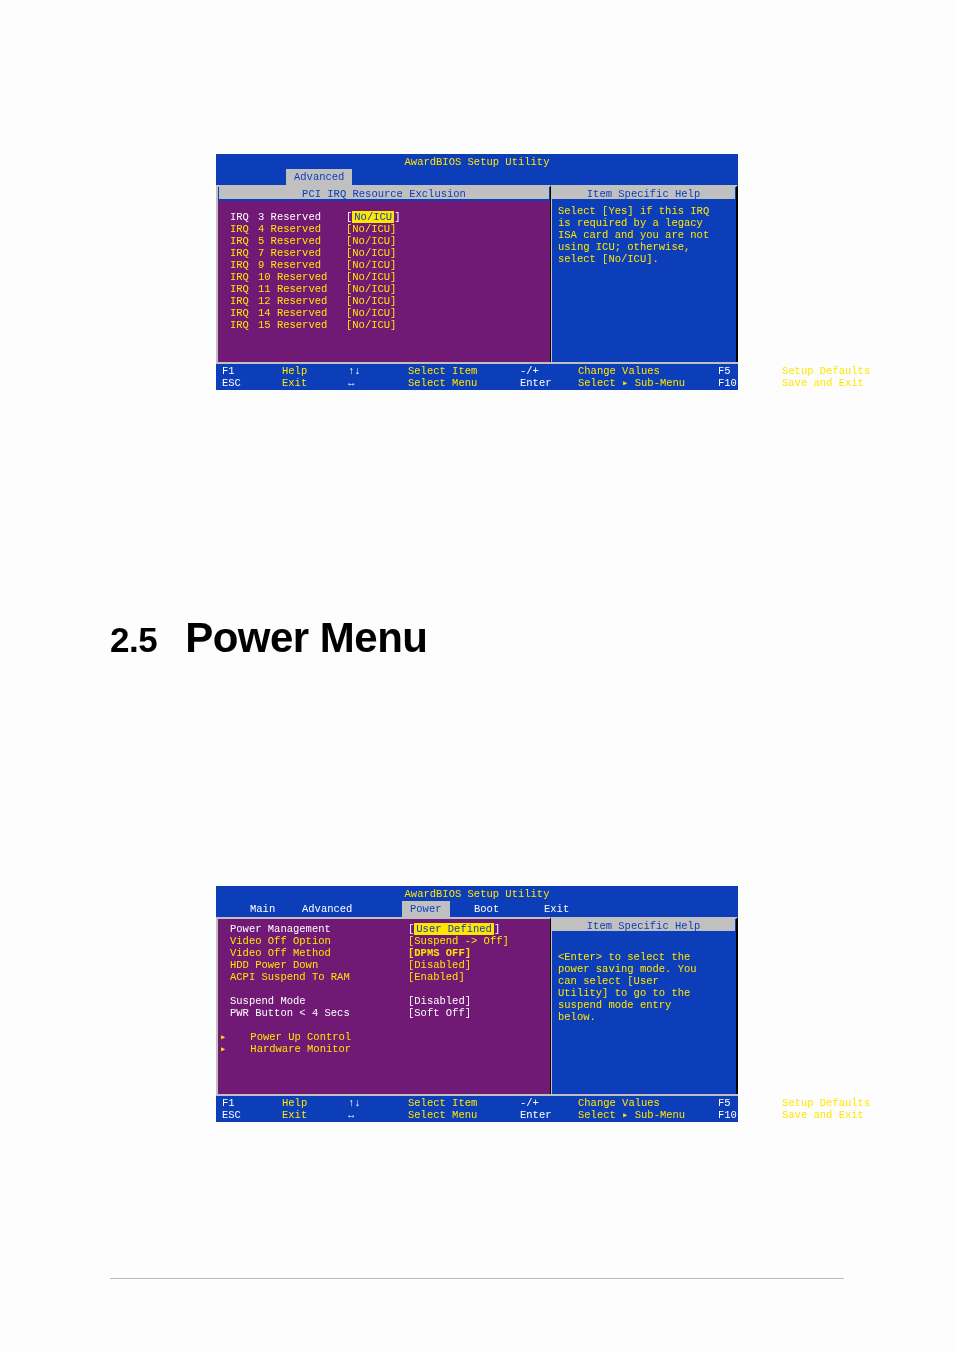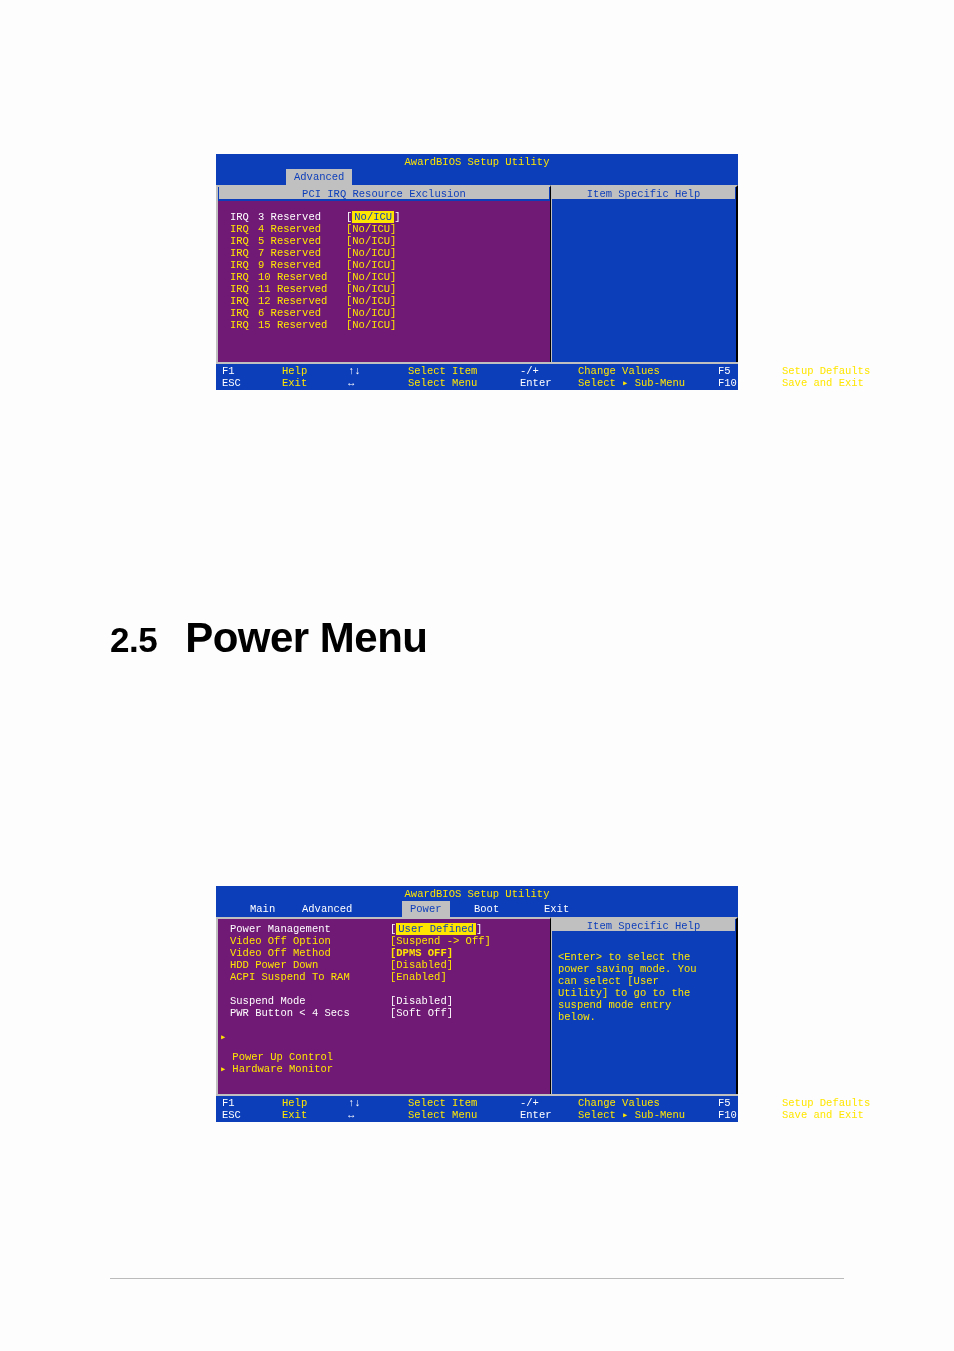--- a/index.html
+++ b/index.html
@@ -89,21 +89,21 @@
   .panel-body-left { padding: 10px 0 0 12px; }
 
   .irq-line { display: flex; }
   .irq-col1 { width: 28px; color: #ffe600; }
   .irq-col2 { width: 88px; color: #ffe600; }
   .irq-col3 { color: #ffe600; }
   .highlight-val { background: #ffe600; color: #0d3eba; padding: 0 2px; }
   .highlight-row .irq-col1, .highlight-row .irq-col2 { color: #fff; }
   .highlight-row .irq-col3 { color: #fff; }
 
-  .pwr-line { display: flex; }
+  .pwr-line { display: flex; gap: 18px; }
   .pwr-col1 { width: 160px; color: #ffe600; }
   .pwr-white { color: #fff; }
   .arrow { color: #ffe600; margin-right: 6px; }
 
   .gap-row { height: 2px; background: #c0c0c0; }
   .footer {
     background: #0d3eba;
     height: 26px;
     padding: 1px 4px 0 6px;
     color: #ffe600;
@@ -187,32 +187,39 @@
             <span class="irq-col2">11 Reserved</span>
             <span class="irq-col3">[No/ICU]</span>
           </div>
           <div class="irq-line">
             <span class="irq-col1">IRQ</span>
             <span class="irq-col2">12 Reserved</span>
             <span class="irq-col3">[No/ICU]</span>
           </div>
           <div class="irq-line">
             <span class="irq-col1">IRQ</span>
-            <span class="irq-col2">6 Reserved</span>
+            <span class="irq-col2">14 Reserved</span>
             <span class="irq-col3">[No/ICU]</span>
           </div>
           <div class="irq-line">
             <span class="irq-col1">IRQ</span>
             <span class="irq-col2">15 Reserved</span>
             <span class="irq-col3">[No/ICU]</span>
           </div>
         </div>
     </div>
     <div class="panel-right">
       <div class="panel-title-right">Item Specific Help</div>
+      <div class="panel-body-right" id="bios1-right">
+          <div>Select [Yes] if this IRQ</div>
+          <div>is required by a legacy</div>
+          <div>ISA card and you are not</div>
+          <div>using ICU; otherwise,</div>
+          <div>select [No/ICU].</div>
+        </div>
     </div>
   </div>
   <div class="gap-row"></div>
   <div class="footer" id="bios1-footer">
       <div class="footer-row">
         <span class="foot-col fc1 f-key">F1</span>
         <span class="foot-col fc2 f-text">Help</span>
         <span class="foot-col fc1 f-key">↑↓</span>
         <span class="foot-col fc3 f-text">Select Item</span>
         <span class="foot-col fc4 f-key">-/+</span>
@@ -274,21 +281,21 @@
             <span class="pwr-col1 pwr-white">Suspend Mode</span>
             <span style="color: rgb(255, 255, 255);">[Disabled]</span>
           </div>
           <div class="pwr-line">
             <span class="pwr-col1 pwr-white">PWR Button &lt; 4 Secs</span>
             <span style="color: rgb(255, 255, 255);">[Soft Off]</span>
           </div>
           <div style="height: 12px;"></div>
           <div class="pwr-line" style="margin-left: -10px;">
             <span class="arrow">▸</span>
-            <span style="color: rgb(255, 230, 0); margin-top: 20px;">Power Up Control</span>
+            <span style="color: rgb(255, 230, 0);">Power Up Control</span>
           </div>
           <div class="pwr-line" style="margin-left: -10px;">
             <span class="arrow">▸</span>
             <span style="color: rgb(255, 230, 0);">Hardware Monitor</span>
           </div>
         </div>
     </div>
     <div class="panel-right">
       <div class="panel-title-right">Item Specific Help</div>
       <div class="panel-body-right" id="bios2-right">

